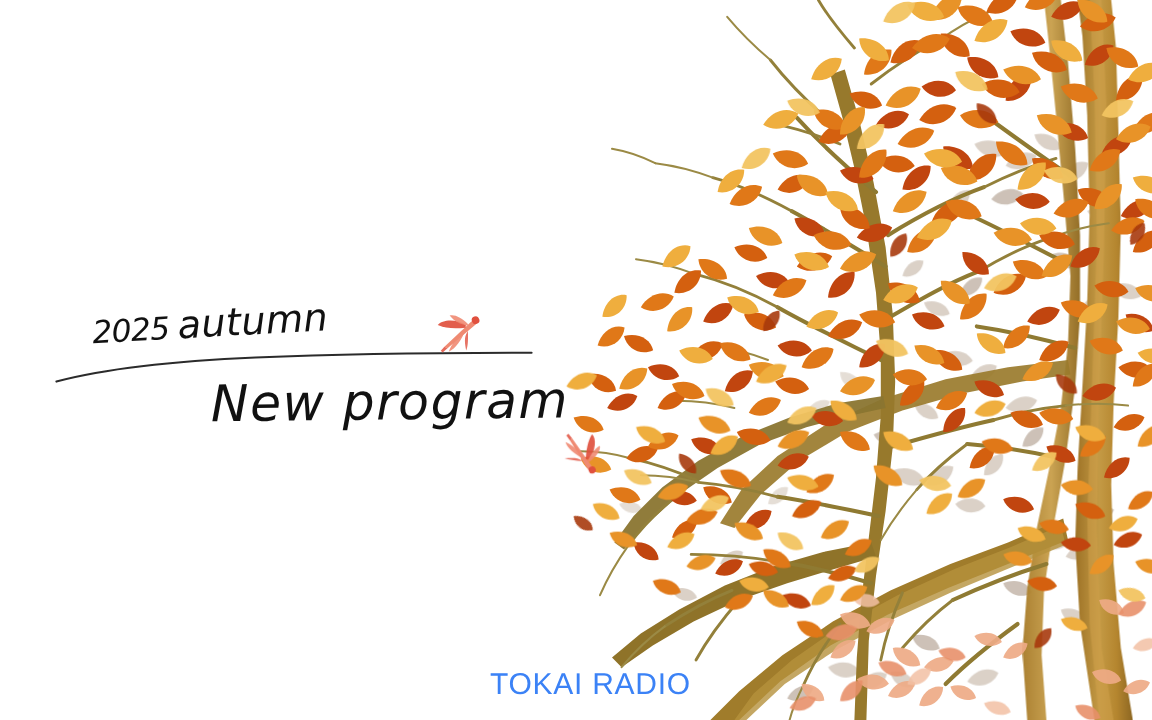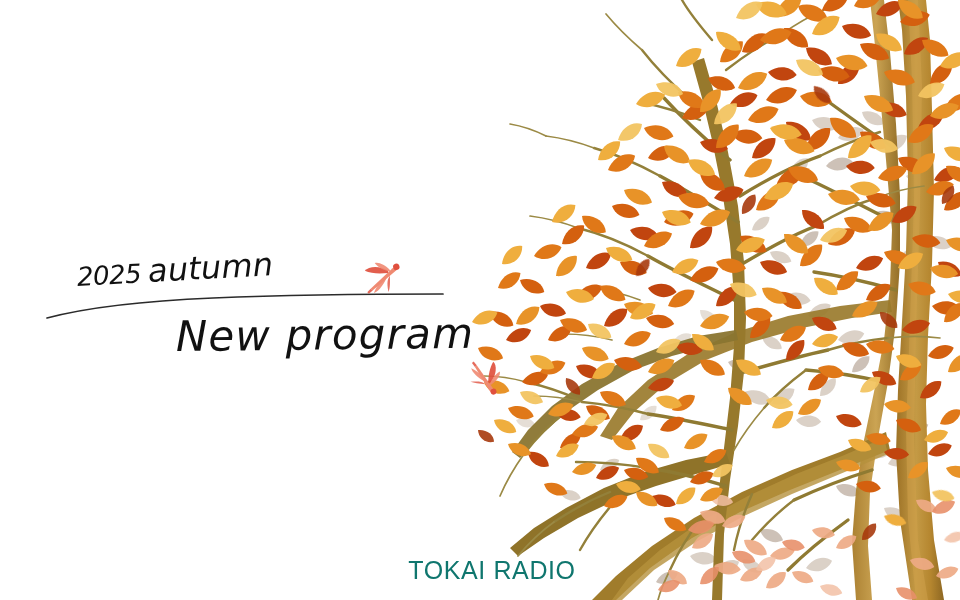--- a/index.html
+++ b/index.html
@@ -61,21 +61,21 @@
 
   
   #station-logo{
     position:absolute;
     left:0; right:0; top:556px;
     text-align:center;
     font-family:"Liberation Sans", sans-serif;
     font-weight:400;
     font-size:25px;
     letter-spacing:0.6px;
-    color:#0f766e;
+    color:#3b82f6;
     white-space:nowrap;
     margin-left:24px;
   }
   .dfly{position:absolute;}
 </style>
 </head>
 <body>
 
 <div id="stage">
 

